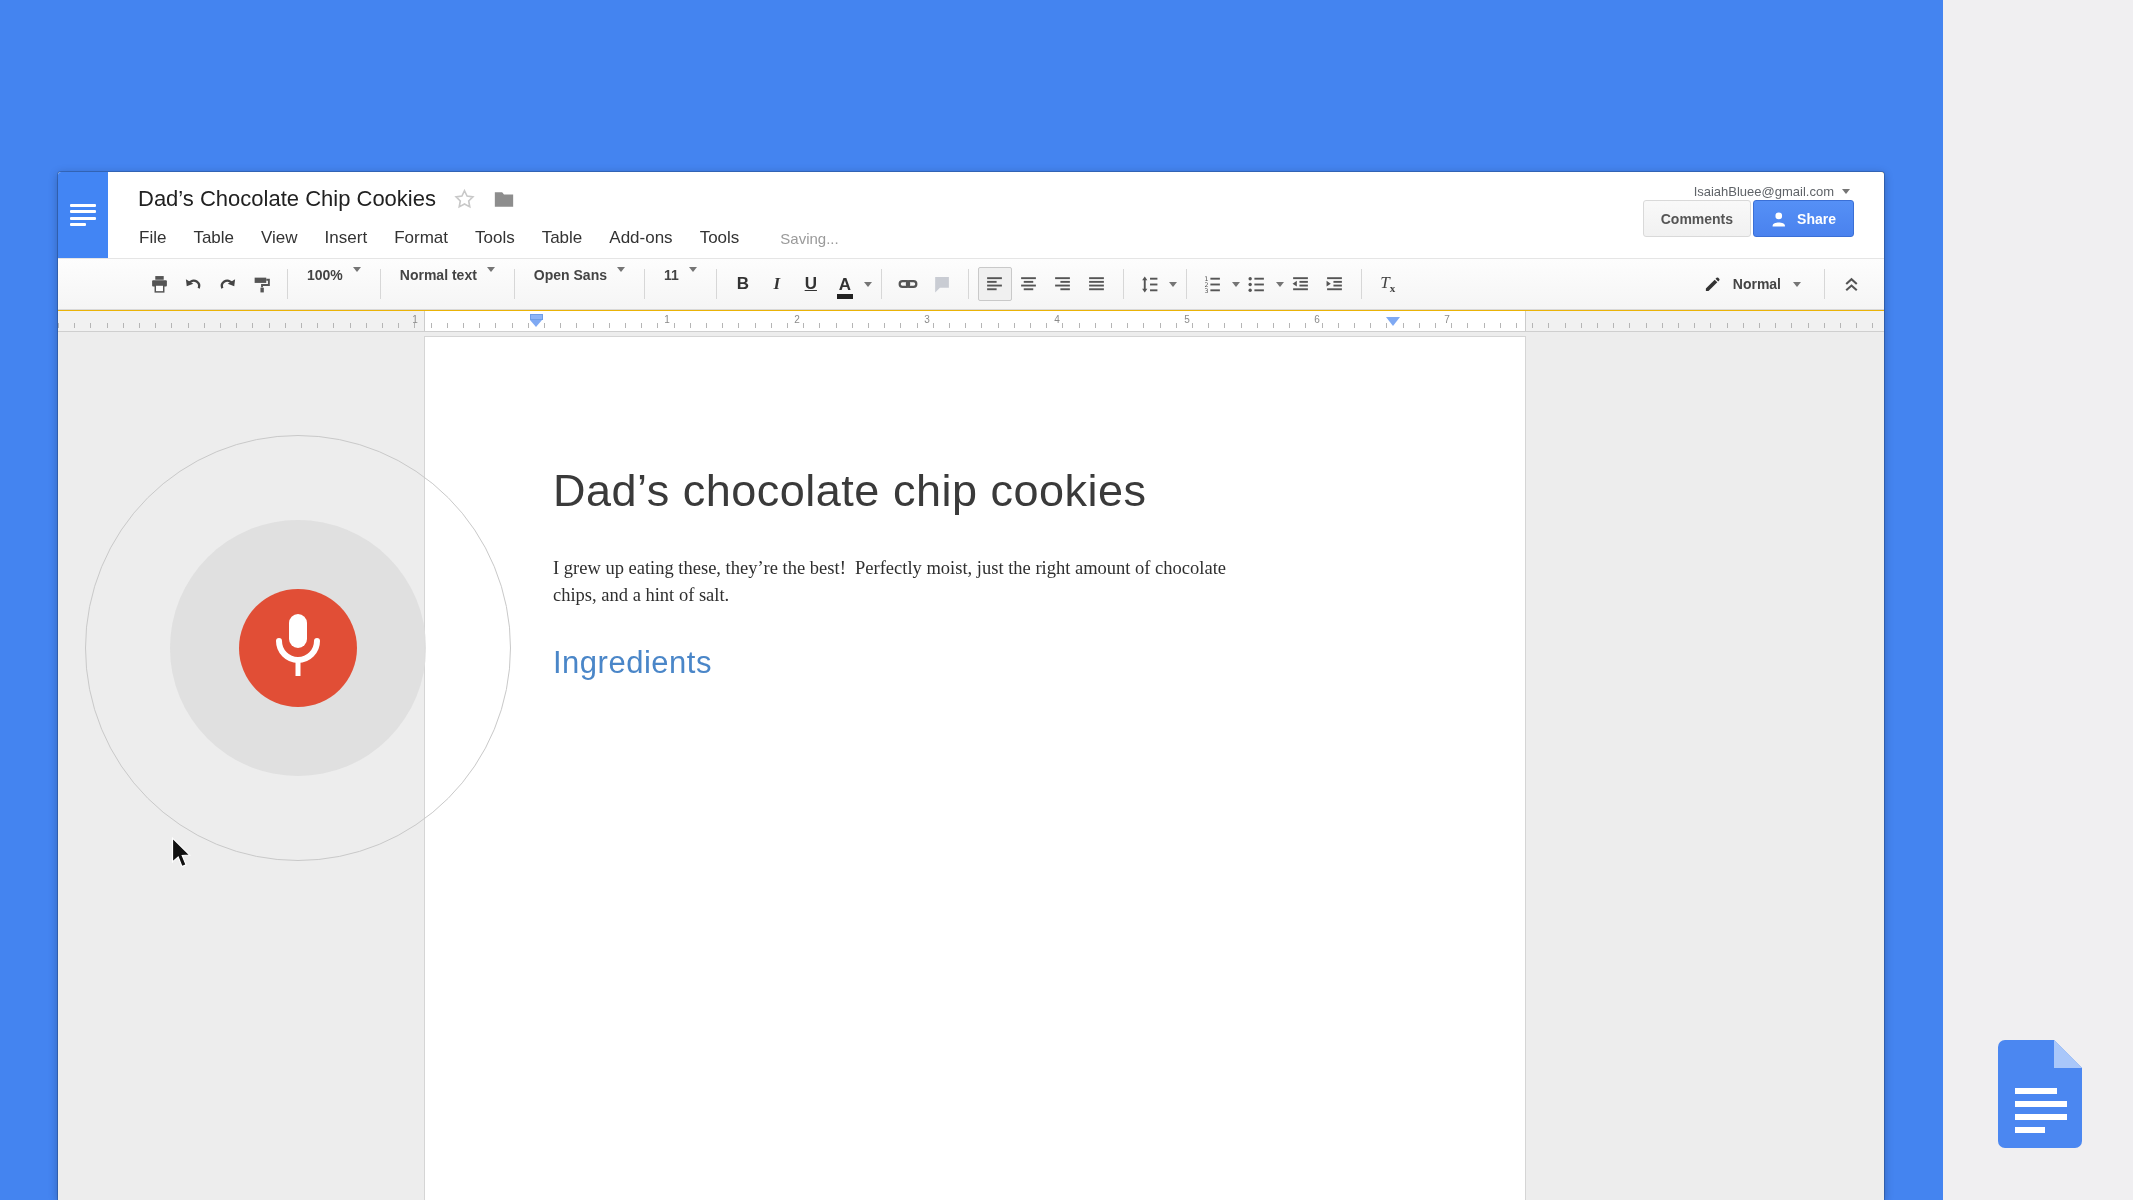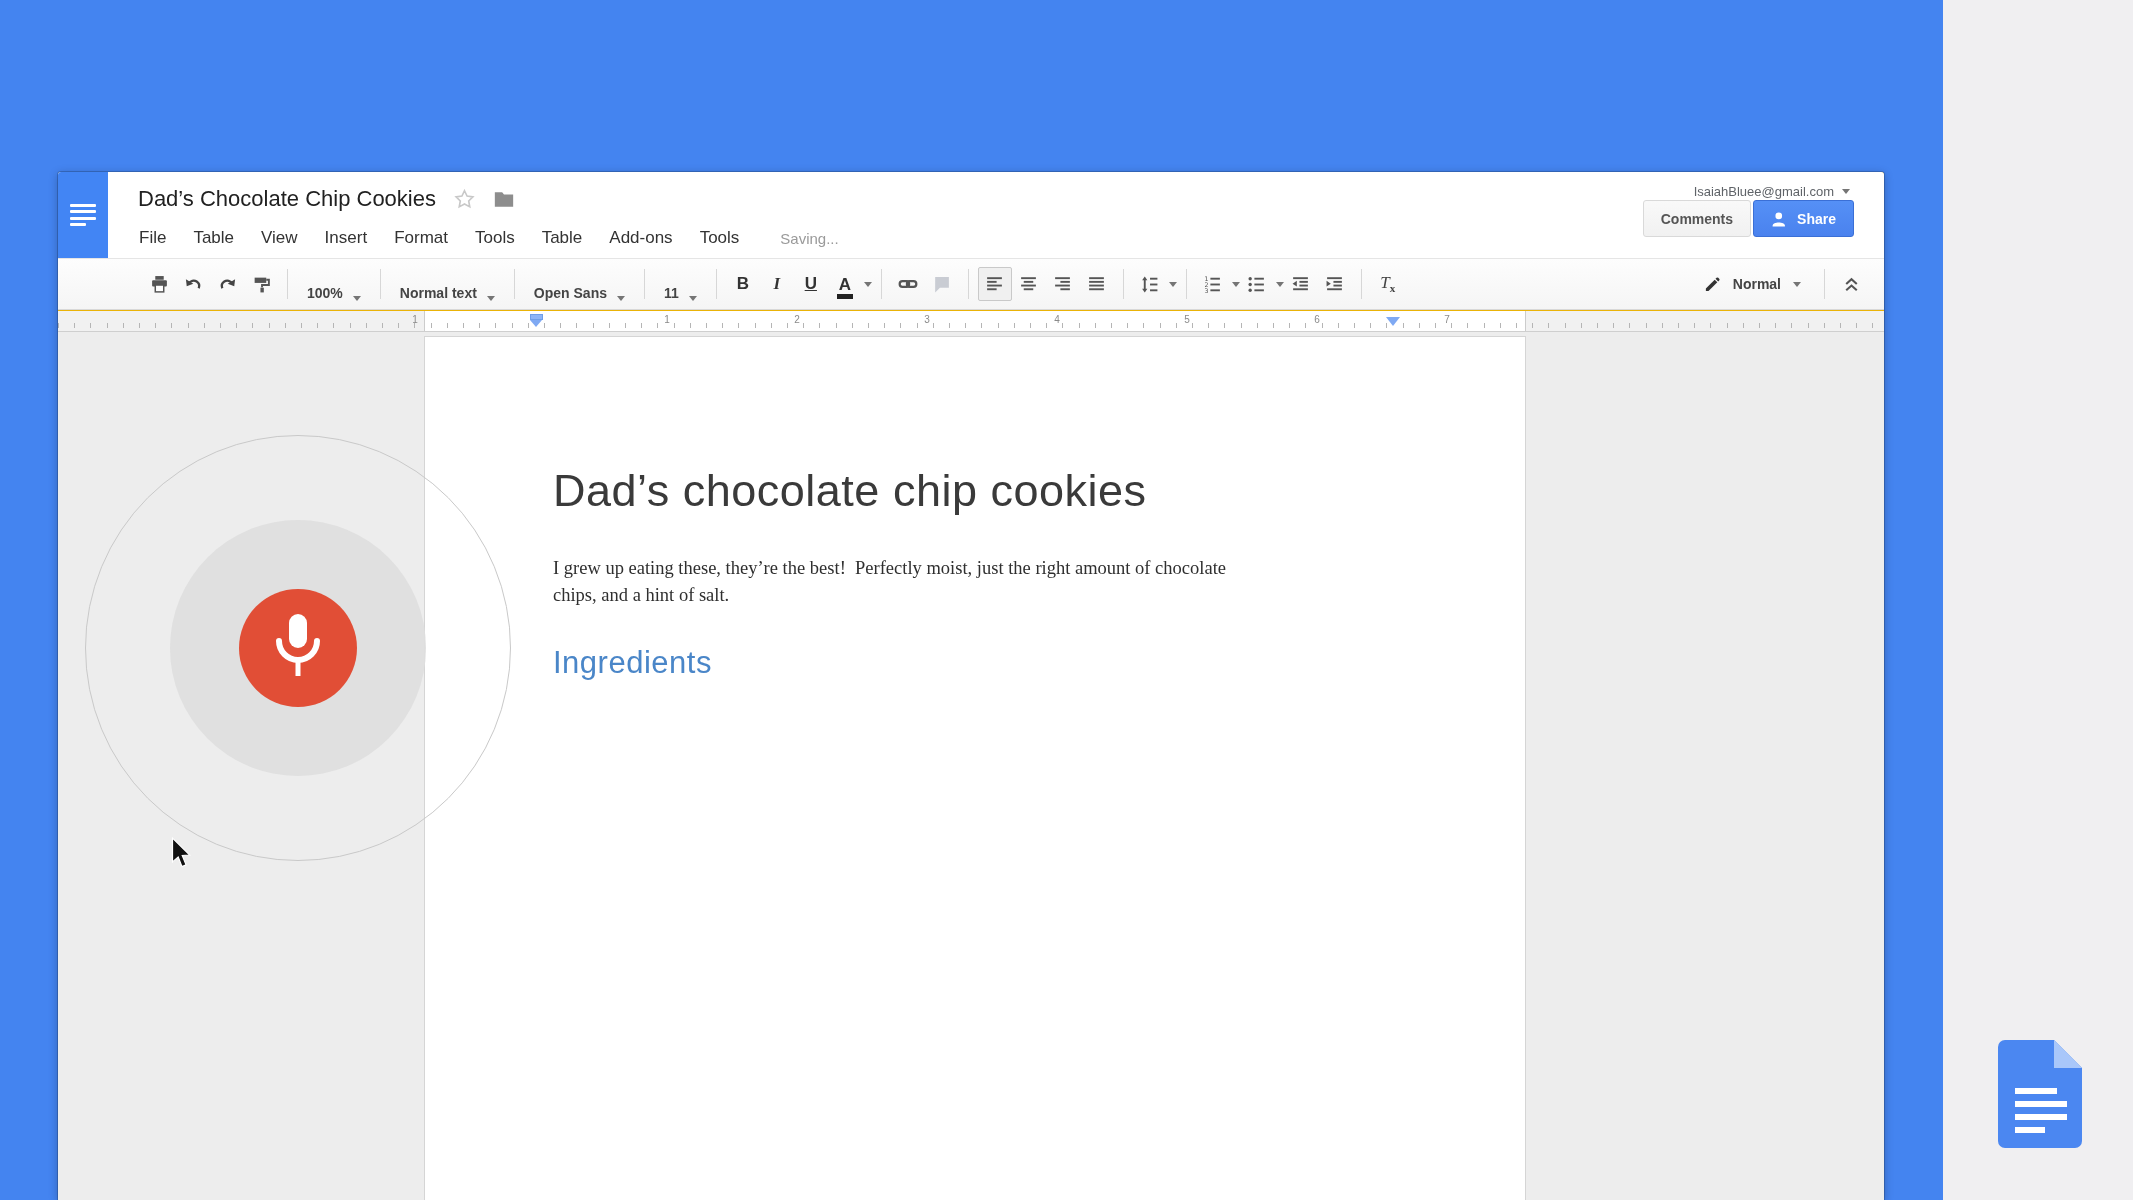--- a/index.html
+++ b/index.html
@@ -38,21 +38,21 @@
   .btn-share { background:linear-gradient(#5590f6,#4a82ee); border:1px solid #3a6fd6; color:#fff; gap:8px; }
 
   
   .toolbar { position:absolute; left:0; top:86px; right:0; height:52px;
     background:linear-gradient(#fdfdfd,#f5f5f5); border-top:1px solid #e5e5e5;
     border-bottom:1px solid #d8d8d8; display:flex; align-items:center; padding-left:84px; }
   .tbtn { width:34px; height:34px; display:flex; align-items:center; justify-content:center;
     border-radius:2px; cursor:pointer; flex:none; }
   .tbtn.active { border:1px solid #c9c9c9; background:#f0f0f0; }
   .tsep { width:1px; height:30px; background:#d7d7d7; margin:0 9px; flex:none; }
-  .tdrop { display:flex; align-items:flex-end; gap:10px; padding:0 10px; height:34px; cursor:pointer; flex:none; }
+  .tdrop { display:flex; align-items:flex-start; gap:10px; padding:0 10px; height:34px; cursor:pointer; flex:none; }
   .tdrop .lbl { font-size:14px; font-weight:bold; color:#444; white-space:nowrap; }
   .fmt-letter { font-size:17px; font-weight:bold; color:#333; }
   .fmt-letter.i { font-style:italic; font-family:"Liberation Serif", serif; }
   .fmt-letter.u { text-decoration:underline; }
   .a-color { position:relative; font-size:17px; font-weight:bold; color:#333; line-height:1; }
   .a-color::after { content:""; position:absolute; left:-2px; right:-2px; bottom:-6px; height:5px; background:#222; }
   .tx-icon { font-size:17px; color:#444; font-style:italic; font-family:"Liberation Serif", serif; }
   .tx-icon sub { font-size:11px; font-style:normal; font-weight:bold; }
   .editing-group { position:absolute; right:16px; top:87px; height:50px; display:flex; align-items:center; }
   .editing-btn { display:flex; align-items:center; gap:12px; padding:0 14px; cursor:pointer; }

